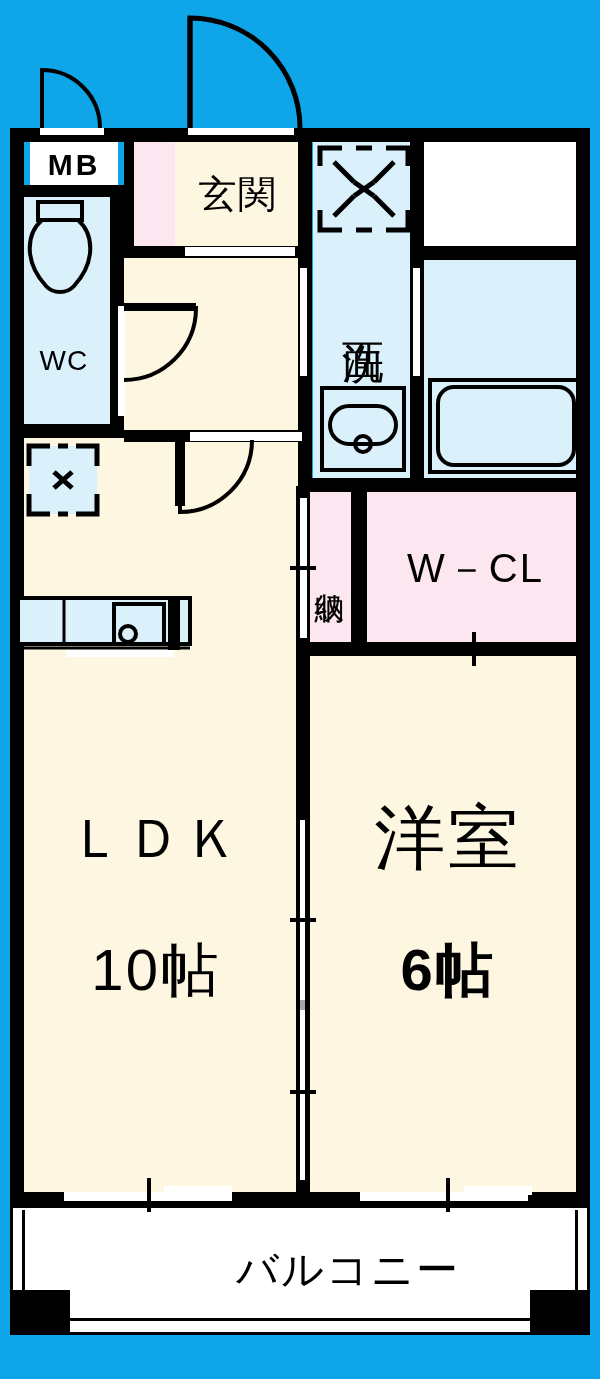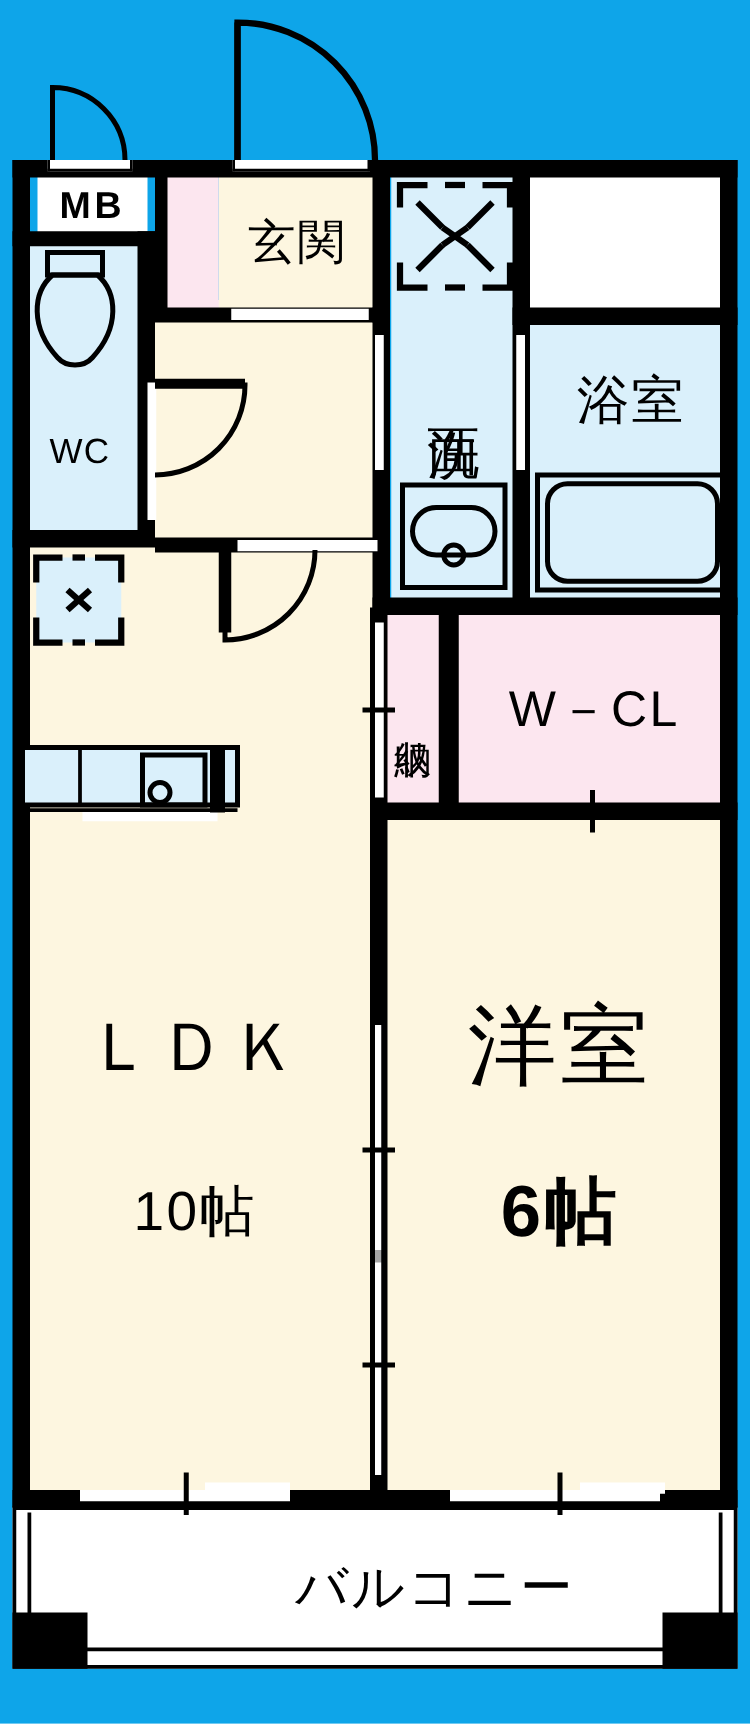--- a/index.html
+++ b/index.html
@@ -196,27 +196,26 @@
 
   <div class="label" style="left:30px;top:140px;width:88px;height:50px;font-size:30px;font-weight:600;letter-spacing:3px;">MB</div>
 
   <div class="label" style="left:14px;top:300px;width:100px;height:122px;font-size:28px;font-weight:500;line-height:1.0;flex-direction:column;">WC</div>
 
   <div class="label" style="left:175px;top:150px;width:126px;height:90px;font-size:38px;font-weight:500;">玄関</div>
 
   <div class="label vert" style="left:313px;top:240px;width:100px;height:140px;font-size:42px;font-weight:500;">洗面</div>
 
 
-  <div class="label" style="left:424px;top:280px;width:162px;height:80px;font-size:42px;font-weight:500;">浴室</div>
 
   <div class="label vert" style="left:305px;top:520px;width:48px;height:100px;font-size:30px;font-weight:500;">収納</div>
 
   <div class="label" style="left:365px;top:530px;width:221px;height:78px;font-size:40px;font-weight:500;letter-spacing:2px;">W－CL</div>
 
   <div class="label" style="left:14px;top:800px;width:284px;height:76px;font-size:54px;font-weight:500;letter-spacing:4px;">ＬＤＫ</div>
-  <div class="label" style="left:14px;top:930px;width:284px;height:80px;font-size:44px;font-weight:500;">10帖</div>
+  <div class="label" style="left:14px;top:930px;width:284px;height:80px;font-size:58px;font-weight:500;">10帖</div>
 
   <div class="label" style="left:310px;top:800px;width:276px;height:76px;font-size:71px;font-weight:500;">洋室</div>
   <div class="label" style="left:310px;top:930px;width:276px;height:80px;font-size:58px;font-weight:700;">6帖</div>
 
   <div class="label" style="left:10px;top:1240px;width:580px;height:60px;font-size:42px;font-weight:500;letter-spacing:2px;margin-left:48px;">バルコニー</div>
 
 </div>
 
 </body></html>

